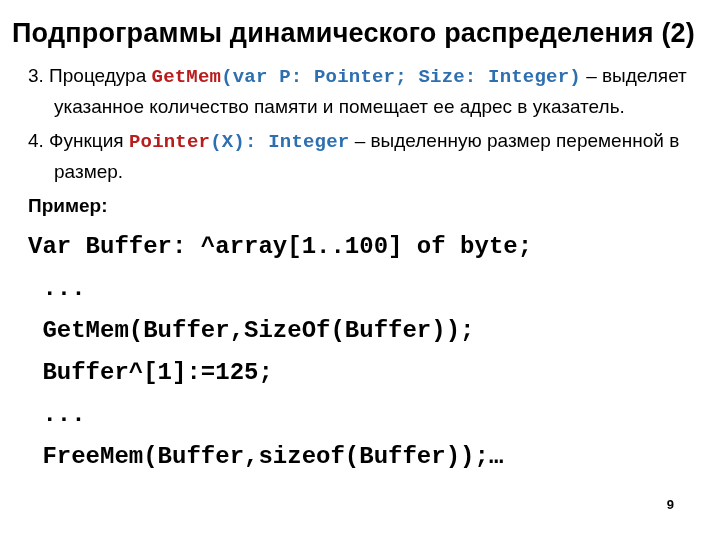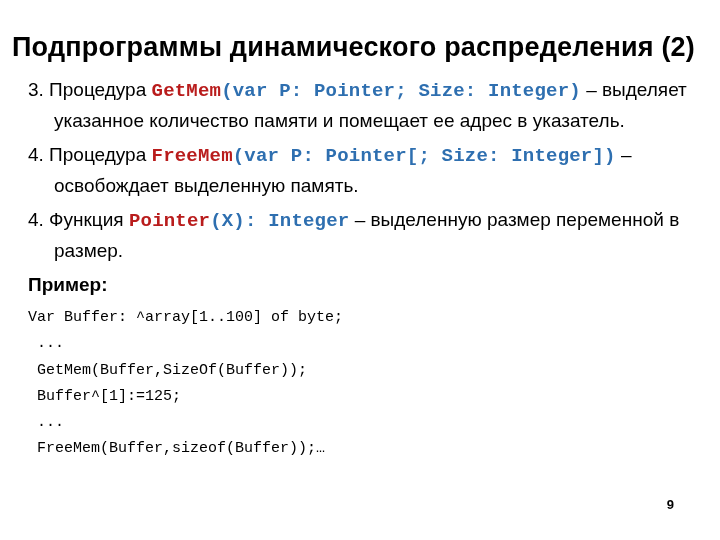--- a/index.html
+++ b/index.html
@@ -14,21 +14,21 @@
   }
   .slide {
     position: relative;
     width: 720px;
     height: 540px;
     box-sizing: border-box;
   }
   .title {
     font-weight: bold;
     font-size: 27px;
-    padding: 32px 12px 8px 12px;
+    padding: 18px 12px 8px 12px;
     letter-spacing: 0.2px;
   }
   .content {
     padding: 4px 28px 0 28px;
     font-size: 19px;
     line-height: 1.55;
   }
   .para {
     margin-bottom: 4px;
   }
@@ -39,22 +39,22 @@
   .bold { font-weight: bold; }
   .mono {
     font-family: "Courier New", Courier, monospace;
     font-weight: bold;
     letter-spacing: 0.2px;
   }
   .keyword { color: #2e6fb0; }
   .proc    { color: #b91c1c; }
   pre.code {
     font-family: "Courier New", Courier, monospace;
-    font-weight: normal;
-    font-size: 15px;
+    font-weight: bold;
+    font-size: 24px;
     margin: 6px 0 0 0;
     line-height: 1.75;
     white-space: pre;
   }
   .page-num {
     position: absolute;
     right: 46px;
     bottom: 28px;
     font-size: 13px;
     font-weight: bold;
@@ -66,24 +66,20 @@
 <div class="slide">
 
   <div class="title">Подпрограммы динамического распределения (2)</div>
 
   <div class="content">
 
     <div class="para hang">
       <span>3. Процедура </span><span class="mono"><span class="proc">GetMem</span><span class="keyword">(</span><span class="keyword">var</span><span class="keyword"> P: </span><span class="keyword">Pointer</span><span class="keyword">; Size: </span><span class="keyword">Integer</span><span class="keyword">)</span></span><span> – </span><span>выделяет указанное количество памяти и помещает ее адрес в указатель.</span>
     </div>
 
-    <div class="para hang">
-      <span>4. Процедура </span><span class="mono"><span class="proc">FreeMem</span><span class="keyword">(</span><span class="keyword">var</span><span class="keyword"> P: </span><span class="keyword">Pointer</span><span class="keyword">[; Size: </span><span class="keyword">Integer</span><span class="keyword">])</span></span><span> –</span>
-      <span>освобождает выделенную память.</span>
-    </div>
 
     <div class="para hang">
       <span>4. Функция </span><span class="mono"><span class="proc">Pointer</span><span class="keyword">(X): </span><span class="keyword">Integer</span></span><span> – </span><span>выделенную размер переменной в</span>
       <span>размер.</span>
     </div>
 
     <div class="para bold" style="">Пример:</div>
 
     <pre class="code">Var Buffer: ^array[1..100] of byte;
  ...

